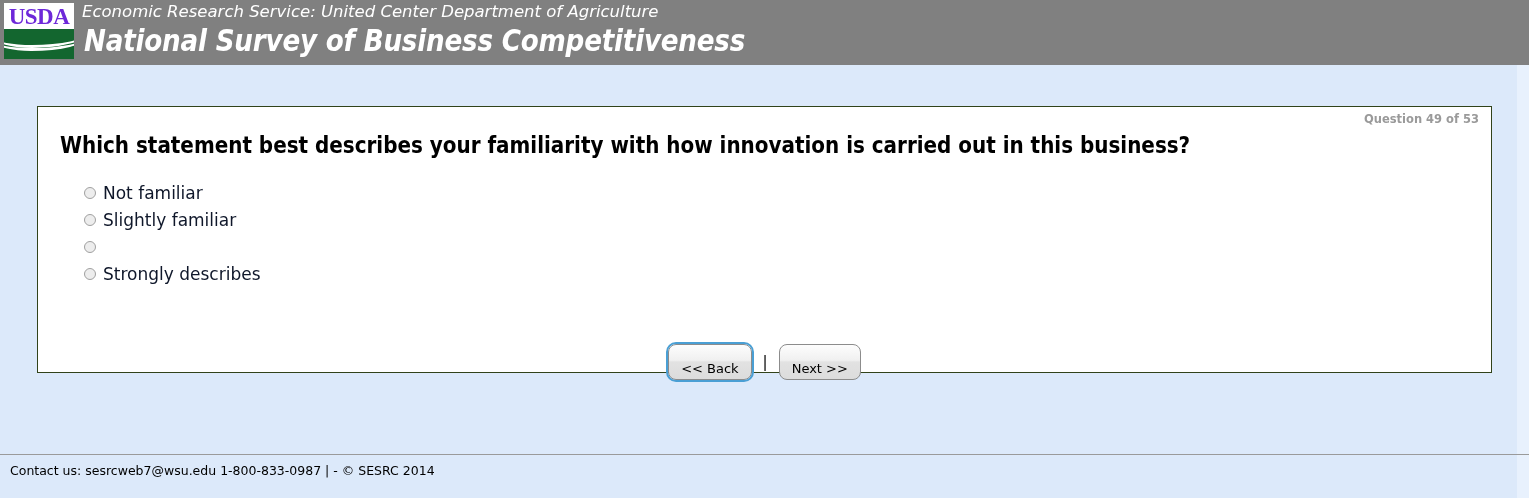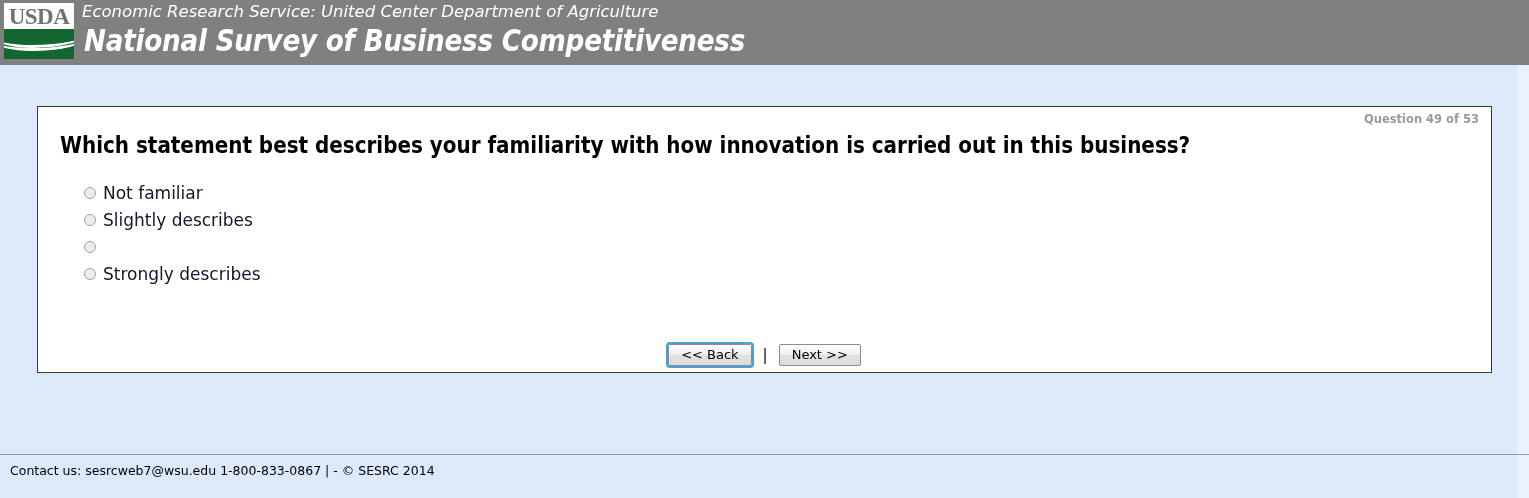--- a/index.html
+++ b/index.html
@@ -30,21 +30,21 @@
     width: 70px;
     height: 56px;
     background: #ffffff;
     overflow: hidden;
   }
   .usda-logo .usda-word {
     position: absolute;
     left: 0; top: 0;
     width: 70px;
     height: 27px;
-    color: #737373;
+    color: #6d28d9;
     font-family: "Liberation Serif", serif;
     font-weight: bold;
     font-size: 23px;
     letter-spacing: -0.5px;
     line-height: 27px;
     text-align: center;
   }
   .usda-logo .usda-field {
     position: absolute;
     left: 0; top: 26px;
@@ -158,24 +158,24 @@
     left: 0; top: 237px;
     width: 1453px;
     display: flex;
     justify-content: center;
     align-items: center;
   }
   .nav-btn {
     font-family: "DejaVu Sans", sans-serif;
     font-size: 13px;
     color: #000000;
-    padding: 2px 12px 3px 12px;
+    padding: 16px 12px 3px 12px;
     background: linear-gradient(to bottom, #fdfdfd 0%, #f0f0f0 45%, #e2e2e2 50%, #dcdcdc 100%);
     border: 1px solid #8c8c8c;
-    border-radius: 2px;
+    border-radius: 8px;
     line-height: 15px;
     white-space: nowrap;
     cursor: default;
   }
   .nav-btn.focused {
     outline: 2px solid #4a9fd4;
     outline-offset: 0px;
   }
   .nav-sep {
     color: #000000;
@@ -238,21 +238,21 @@
 
   <div class="options">
 
     <div class="option-row">
       <span class="radio"></span>
       <span class="option-label">Not familiar</span>
     </div>
 
     <div class="option-row">
       <span class="radio"></span>
-      <span class="option-label">Slightly describes</span>
+      <span class="option-label">Slightly familiar</span>
     </div>
 
     <div class="option-row">
       <span class="radio"></span>
     </div>
 
     <div class="option-row">
       <span class="radio"></span>
       <span class="option-label">Strongly describes</span>
     </div>
@@ -265,14 +265,14 @@
     <span class="nav-sep">|</span>
     <button class="nav-btn">Next &gt;&gt;</button>
   </div>
 
 </div>
 
 <div class="right-strip"></div>
 
 <div class="footer-rule"></div>
 <div class="footer">
-  <div class="footer-line">Contact us: sesrcweb7@wsu.edu 1-800-833-0867 | - © SESRC 2014</div>
+  <div class="footer-line">Contact us: sesrcweb7@wsu.edu 1-800-833-0987 | - © SESRC 2014</div>
 </div>
 
 </body></html>

